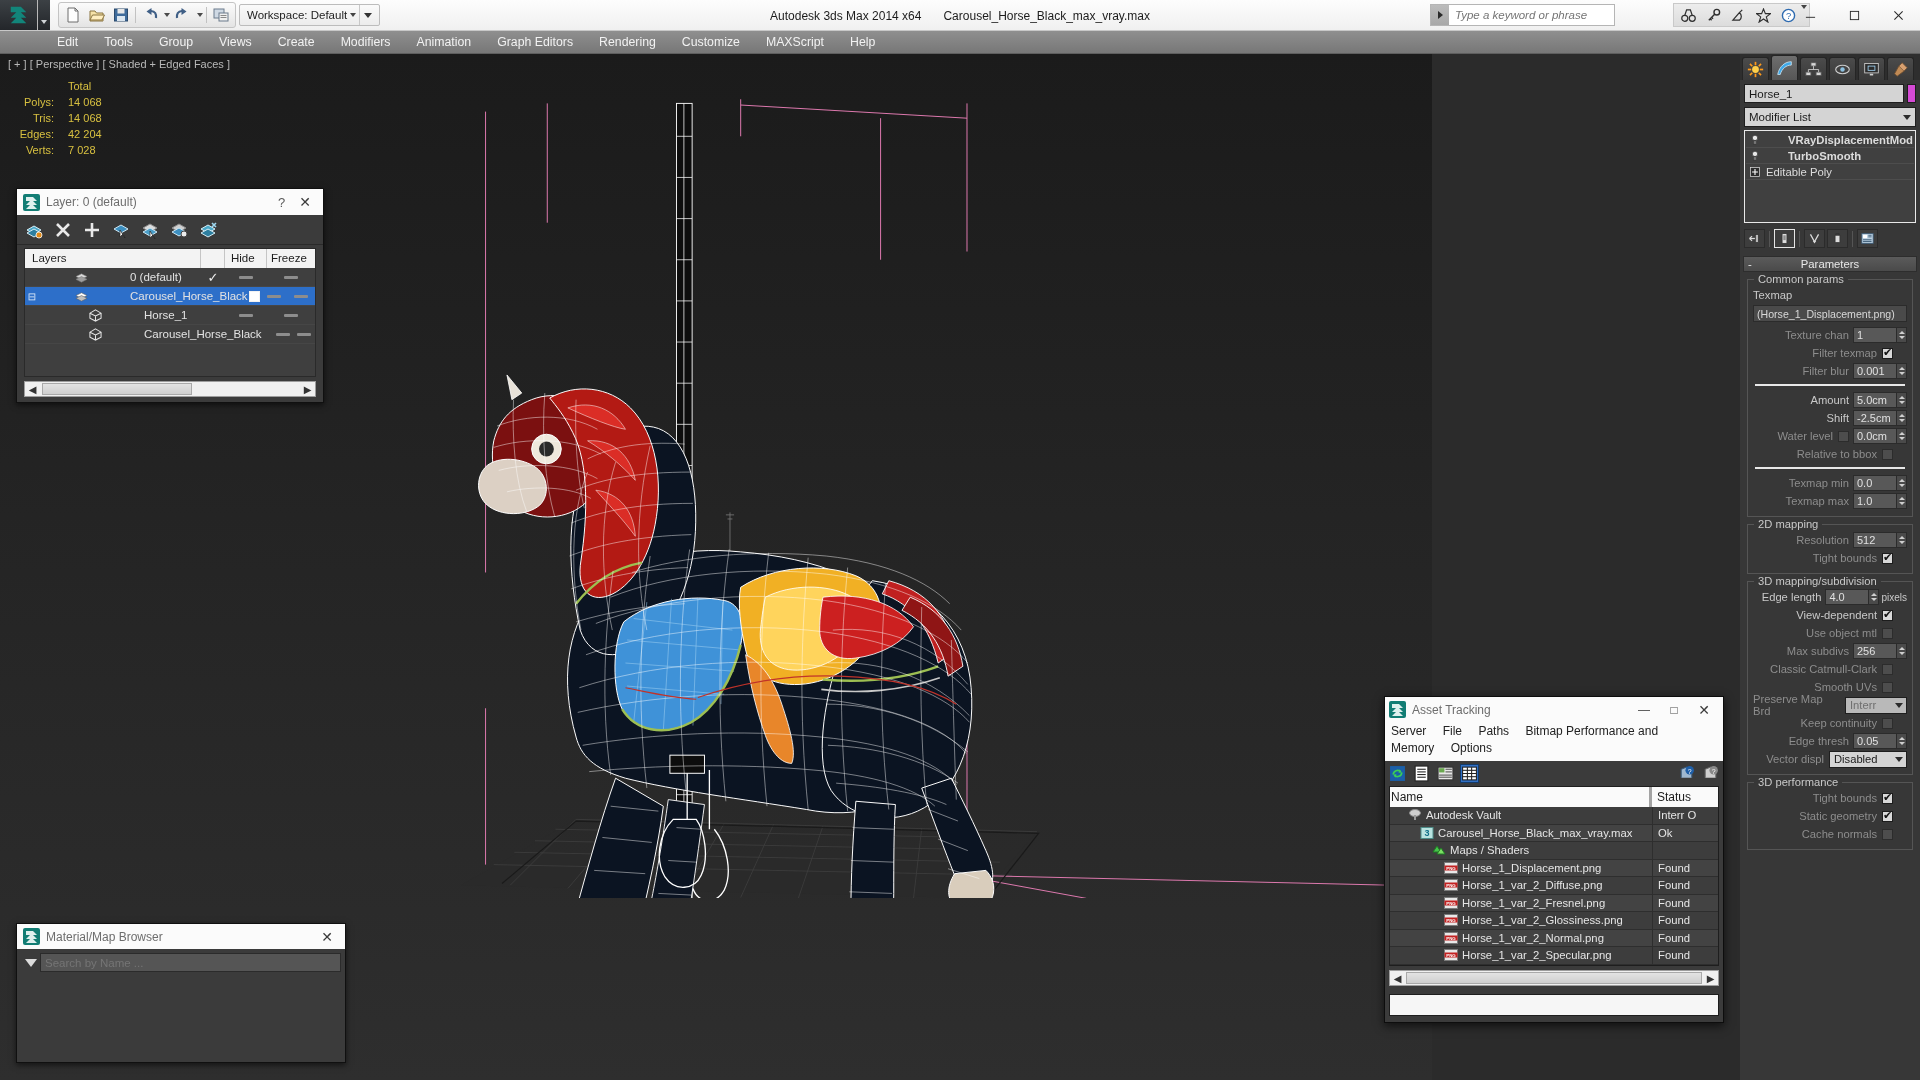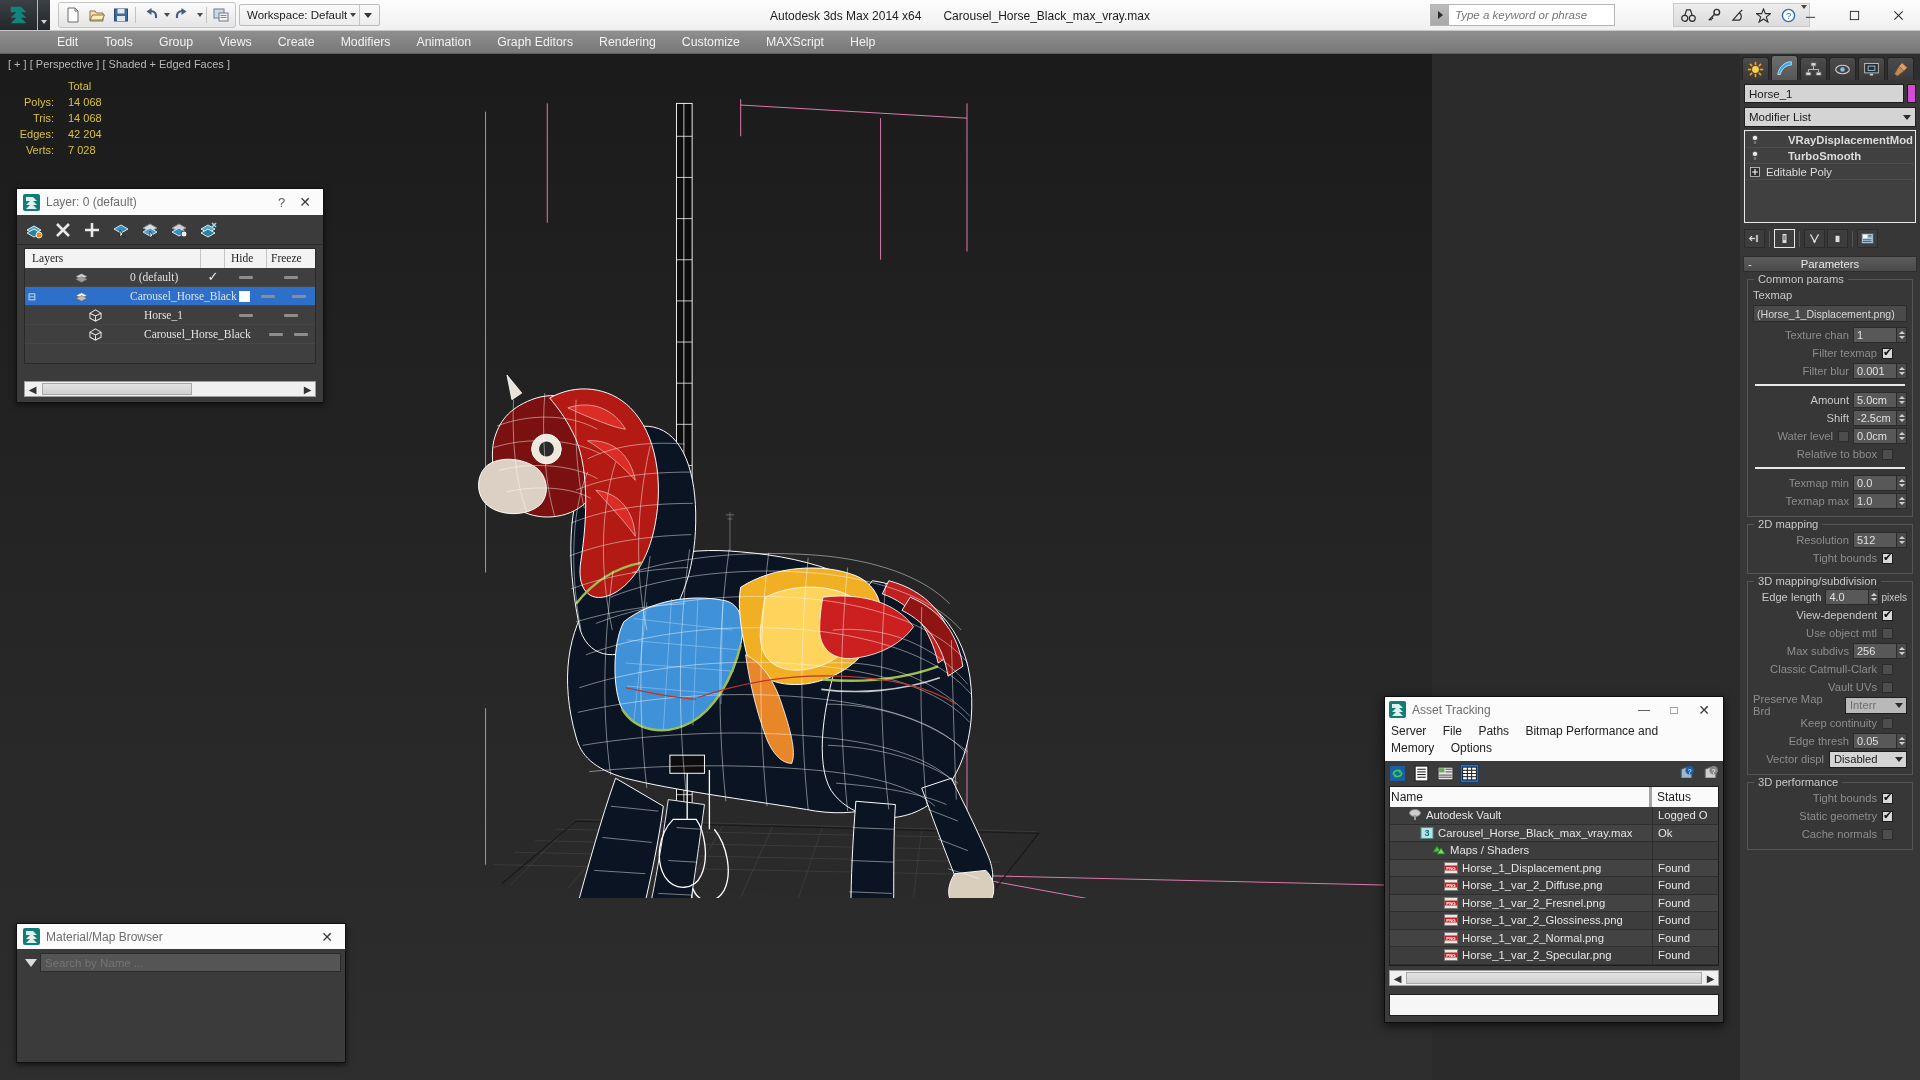--- a/index.html
+++ b/index.html
@@ -125,21 +125,21 @@
   }
   .ld-title .ld-ico { width: 17px; height: 17px; margin-right: 6px; }
   .ld-title .sp { flex: 1; }
   .ld-title .qm { color: #5a5a5a; font-size: 13px; padding: 0 8px; }
   .ld-title .xc { color: #3a3a3a; font-size: 14px; padding: 0 6px; }
   .ld-tools {
     height: 30px; background: #3b3b3b; display: flex; align-items: center;
     padding: 0 8px; gap: 11px; border-bottom: 1px solid #2a2a2a;
   }
   .ld-tools .lt { width: 18px; height: 18px; display:flex;align-items:center;justify-content:center;}
-  .ld-list { margin: 3px 7px 0 7px; background: #3f3f3f; border: 1px solid #2a2a2a; height: 116px; font-family: Liberation Serif, serif; }
+  .ld-list { margin: 3px 7px 0 7px; background: #3f3f3f; border: 1px solid #2a2a2a; height: 129px; }
   .ld-head { display: flex; height: 19px; background: #f3f3f3; color: #1d1d1d; font-size: 11.5px; }
   .ld-head div { line-height: 19px; }
   .ld-head .c1 { flex: 1; padding-left: 7px; border-right: 1px solid #c5c5c5; }
   .ld-head .c2 { width: 24px; border-right: 1px solid #c5c5c5; }
   .ld-head .c3 { width: 42px; padding-left: 6px; border-right: 1px solid #c5c5c5; }
   .ld-head .c4 { width: 48px; padding-left: 4px; }
   .ld-row { display: flex; height: 19px; align-items: center; font-size: 11.5px; color: #e2e2e2; border-bottom:1px solid #464646;}
   .ld-row.sel { background: #2d6fc9; }
   .ld-row .n { flex: 1; display: flex; align-items: center; gap: 36px; }
   .ld-row .hh { width: 24px; display:flex;align-items:center;justify-content:center; }
@@ -963,21 +963,21 @@
       <div class="as-row">
         <div class="n" style="padding-left:18px">
           <span class="pngico">
             <svg viewBox="0 0 14 12">
                 <ellipse cx="7" cy="4" rx="5.5" ry="3.5" fill="#cfcfcf" stroke="#8a8a8a"></ellipse>
                 <rect x="6" y="6" width="2" height="5" fill="#9a9a9a"></rect>
               </svg>
           </span>
           <span>Autodesk Vault</span>
         </div>
-        <div class="s">Logged O</div>
+        <div class="s">Interr O</div>
       </div>
 
       <div class="as-row">
         <div class="n" style="padding-left:30px">
           <span class="pngico">
             <svg viewBox="0 0 14 12">
                 <rect x="1" y="0.5" width="12" height="11" fill="#b9e3e0" stroke="#4e8e8a"></rect>
                 <text x="7" y="9" font-size="9" text-anchor="middle" fill="#0e6f87" font-family="Liberation Sans" font-weight="bold">3</text>
               </svg>
           </span>
@@ -1380,21 +1380,21 @@
                 <i class="d"></i>
               </span>
           </span>
         </div>
         <div class="rrow r">
           <span class="lbl-dim">Classic Catmull-Clark</span>
           <span class="chk off"></span>
           <span style="width:14px"></span>
         </div>
         <div class="rrow r">
-          <span class="lbl-dim">Vault UVs</span>
+          <span class="lbl-dim">Smooth UVs</span>
           <span class="chk off"></span>
           <span style="width:14px"></span>
         </div>
         <div class="rrow r">
           <span class="lbl-dim">Preserve Map Brd</span>
           <span class="ddl dim">
             <span>Interr</span>
             <span class="cv">
                 <i></i>
               </span>

